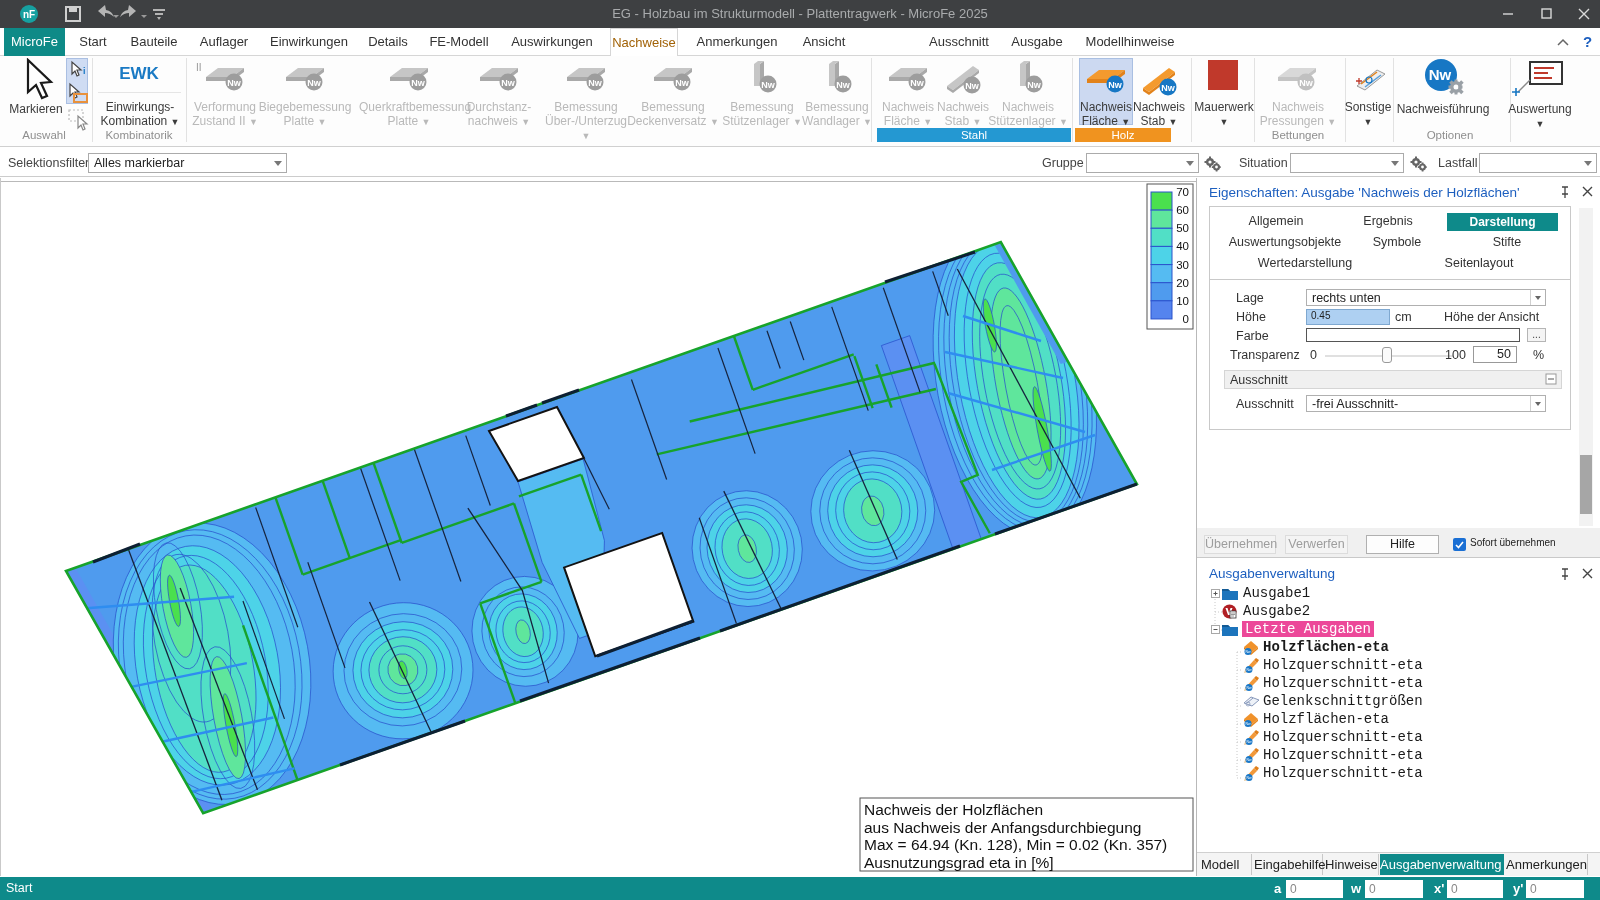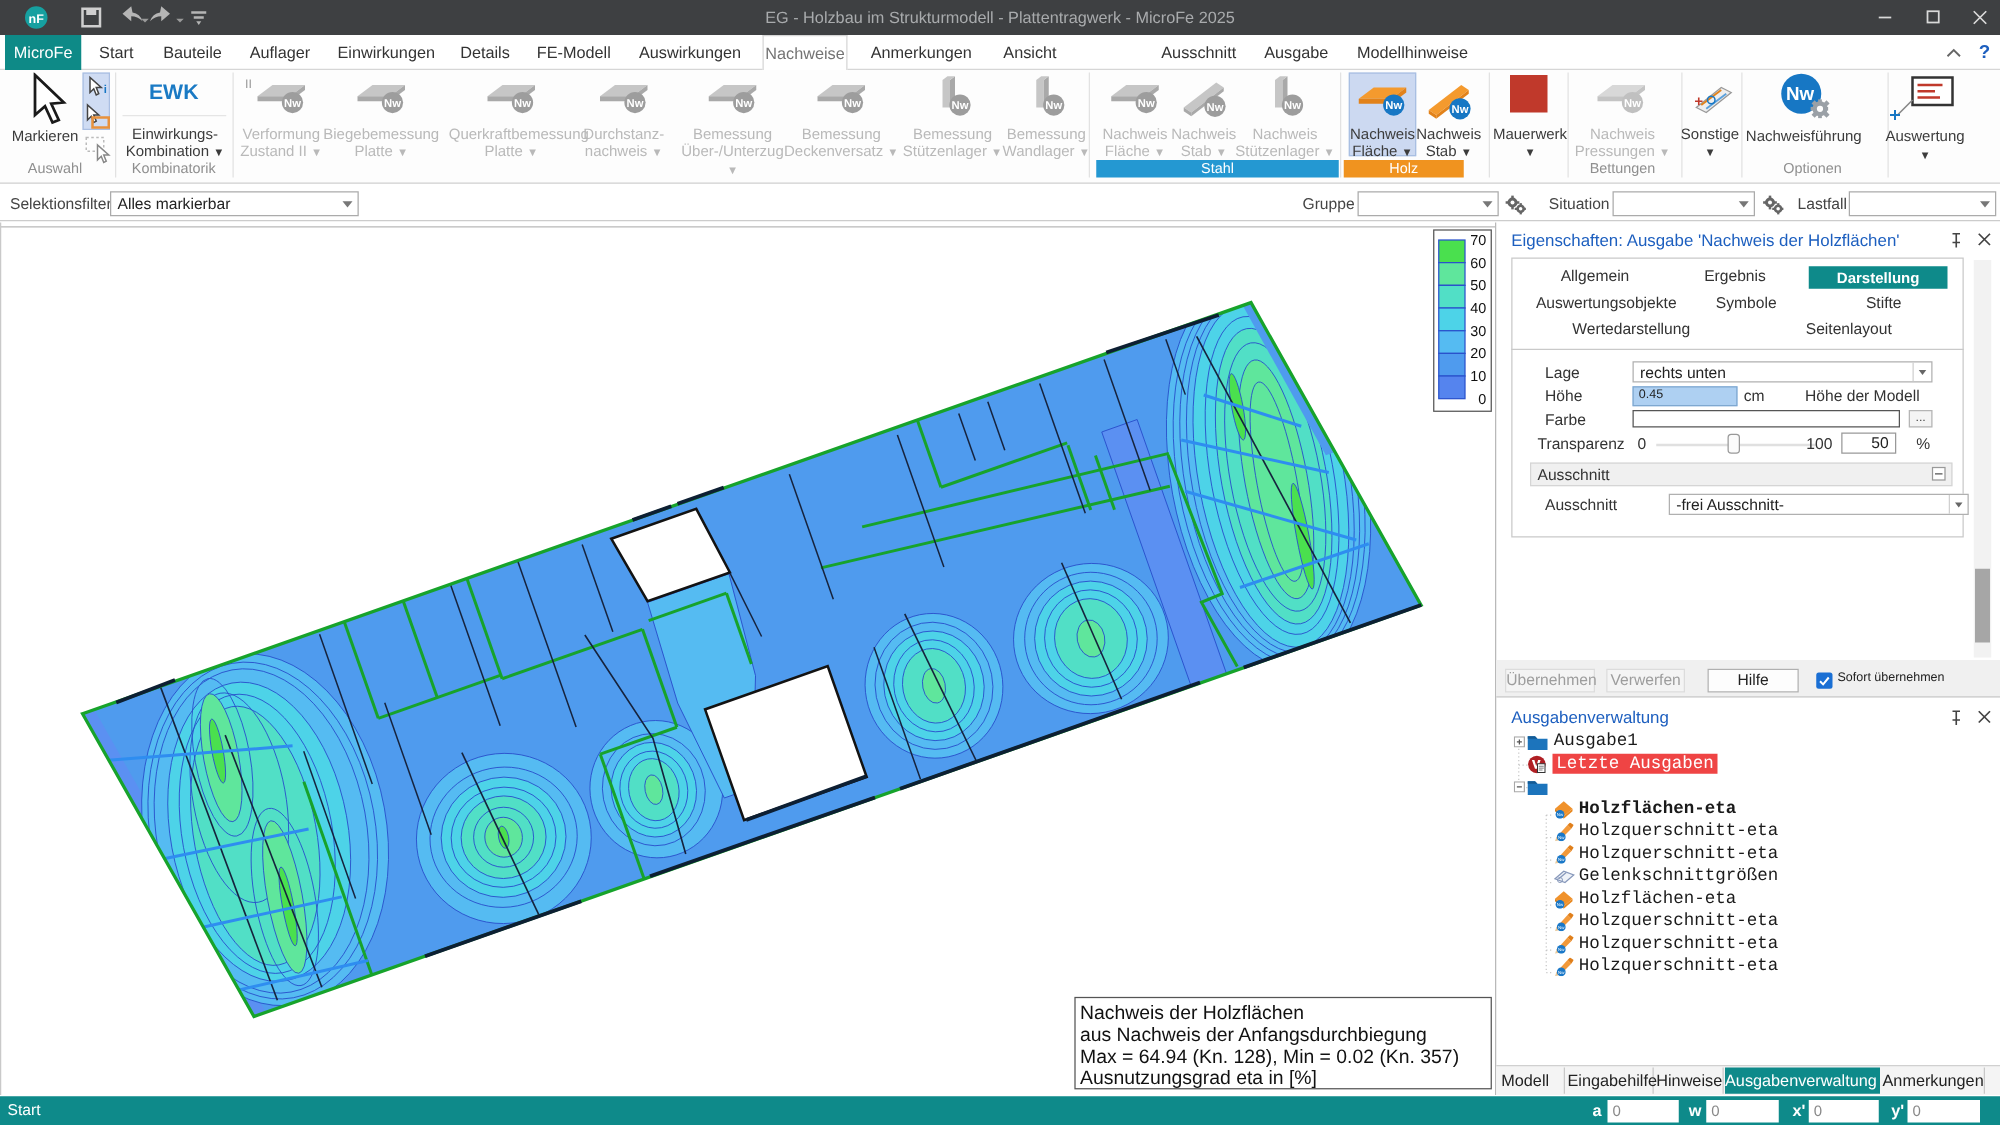--- a/index.html
+++ b/index.html
@@ -59,21 +59,21 @@
 <div class="abs" id="titletext">EG - Holzbau im Strukturmodell - Plattentragwerk - MicroFe 2025</div>
 <div class="abs" id="menubar">
  <div class="mtab" style="left:4px;width:61px;background:#0e8a87;color:#fff;">MicroFe</div>
  <div class="mtab" style="left:70px;width:46px;">Start</div>
  <div class="mtab" style="left:126px;width:56px;">Bauteile</div>
  <div class="mtab" style="left:194px;width:60px;">Auflager</div>
  <div class="mtab" style="left:264px;width:90px;">Einwirkungen</div>
  <div class="mtab" style="left:362px;width:52px;">Details</div>
  <div class="mtab" style="left:424px;width:70px;">FE-Modell</div>
  <div class="mtab" style="left:506px;width:92px;">Auswirkungen</div>
- <div class="mtab" style="left:610px;width:68px;background:#fff;border:1px solid #d6d6d6;border-bottom:none;color:#737373;height:29px;">Nachweise</div>
+ <div class="mtab" style="left:610px;width:68px;background:#fff;border:1px solid #d6d6d6;border-bottom:none;color:#a16207;height:29px;">Nachweise</div>
  <div class="mtab" style="left:690px;width:94px;">Anmerkungen</div>
  <div class="mtab" style="left:796px;width:56px;">Ansicht</div>
  <div class="mtab" style="left:862px;width:50px;margin-top:23px;">Layout</div>
  <div class="mtab" style="left:922px;width:74px;">Ausschnitt</div>
  <div class="mtab" style="left:1006px;width:62px;">Ausgabe</div>
  <div class="mtab" style="left:1078px;width:104px;">Modellhinweise</div>
  <svg width="40" height="28" style="position:absolute;left:1550px;top:0">
       <path d="M 8,17 l 5,-5 5,5" stroke="#666" stroke-width="1.5" fill="none"></path>
     </svg>
  <div class="mtab" style="left:1575px;width:25px;color:#1d5fbf;font-weight:bold;font-size:15px;">?</div>
@@ -487,38 +487,38 @@
  <div class="ptab" style="left:56px;top:78px;width:104px;">Wertedarstellung</div>
  <div class="ptab" style="left:242px;top:78px;width:80px;">Seitenlayout</div>
  <div class="plbl" style="left:39px;top:113px;">Lage</div>
  <div class="pcombo" style="left:109px;top:111px;width:240px;">
       <span>rechts unten</span>
       <div class="arr2"></div>
     </div>
  <div class="plbl" style="left:39px;top:132px;">Höhe</div>
  <div style="position:absolute;left:109px;top:131px;width:84px;height:16px;background:#aed0f2;border:1px solid #7fa8d0;font-size:10px;color:#222;padding-left:4px;">0.45</div>
  <div class="plbl" style="left:198px;top:132px;">cm</div>
- <div class="plbl" style="left:247px;top:132px;">Höhe der Modell</div>
+ <div class="plbl" style="left:247px;top:132px;">Höhe der Ansicht</div>
  <div class="plbl" style="left:39px;top:151px;">Farbe</div>
  <div style="position:absolute;left:109px;top:150px;width:214px;height:14px;background:#fff;border:1.5px solid #555;"></div>
  <div style="position:absolute;left:330px;top:150px;width:19px;height:14px;background:#f4f4f4;border:1px solid #b5b5b5;font-size:10px;color:#444;text-align:center;line-height:12px;">...</div>
  <div class="plbl" style="left:33px;top:170px;">Transparenz</div>
  <div class="plbl" style="left:113px;top:170px;">0</div>
  <div style="position:absolute;left:128px;top:177px;width:128px;height:2px;background:#e0e0e0;"></div>
  <div style="position:absolute;left:185px;top:169px;width:10px;height:16px;background:#fbfbfb;border:1px solid #999;border-radius:3px;"></div>
  <div class="plbl" style="left:248px;top:170px;">100</div>
  <div style="position:absolute;left:276px;top:168px;width:44px;height:17px;background:#fff;border:1px solid #999;font-size:12.5px;color:#222;text-align:right;padding-right:5px;">50</div>
  <div class="plbl" style="left:336px;top:170px;">%</div>
  <div style="position:absolute;left:27px;top:192px;width:338px;height:19px;background:#f0f0f0;border:1px solid #d5d5d5;font-size:12.5px;color:#333;padding:2px 0 0 5px;">Ausschnitt</div>
  <svg width="14" height="14" style="position:absolute;left:348px;top:195px">
       <rect x="1" y="1" width="10" height="10" fill="#fff" stroke="#999"></rect>
       <path d="M 3,6 h 6" stroke="#555"></path>
     </svg>
  <div class="plbl" style="left:39px;top:219px;">Ausschnitt</div>
- <div class="pcombo" style="left:109px;top:217px;width:240px;margin-left:29px;">
+ <div class="pcombo" style="left:109px;top:217px;width:240px;">
       <span>-frei Ausschnitt-</span>
       <div class="arr2"></div>
     </div>
  <div style="position:absolute;left:382px;top:30px;width:14px;height:318px;background:#f2f2f2;"></div>
  <div style="position:absolute;left:383px;top:277px;width:12px;height:59px;background:#a6a6a6;"></div>
  <div style="position:absolute;left:0px;top:350px;width:404px;height:30px;background:#f0f0f0;border-bottom:1px solid #c9c9c9;"></div>
  <div class="pbtn dis2" style="left:7px;top:357px;width:72px;">Übernehmen</div>
  <div class="pbtn dis2" style="left:88px;top:357px;width:63px;">Verwerfen</div>
  <div class="pbtn" style="left:169px;top:357px;width:73px;">Hilfe</div>
  <div style="position:absolute;left:256px;top:360px;width:13px;height:13px;background:#1a6fd4;border-radius:2px;"></div>
@@ -554,21 +554,21 @@
       </svg>
 <div class="trow" style="left:46px;top:425px;">Ausgabe2</div>
 <svg width="9" height="9" style="position:absolute;left:14px;top:447px">
         <rect x="0.5" y="0.5" width="8" height="8" fill="#fff" stroke="#a8a8a8"></rect>
         <path d="M 2.5,4.5 h 4" stroke="#555" stroke-width="1"></path>
       </svg>
 <svg width="17" height="13" style="position:absolute;left:25px;top:445px">
         <path d="M 0,2 h 6 l 2,2 h 8 v 9 h -16 z" fill="#1c74bc"></path>
         <path d="M 0,2 h 6 l 2,2 h -8 z" fill="#135a94"></path>
       </svg>
-<div class="trow" style="left:45px;top:425px;background:#ef4444;color:#fff;padding:0 3px;">Letzte Ausgaben</div>
+<div class="trow" style="left:45px;top:443px;background:#ec4899;color:#fff;padding:0 3px;">Letzte Ausgaben</div>
 <svg width="16" height="15" style="position:absolute;left:46px;top:462px">
         <path d="M 1,7 L 8,1 L 15,7 L 8,13 Z" fill="#f0922b"></path>
         <path d="M 1,7 L 8,13 L 8,15 L 1,9 Z" fill="#d87c15"></path>
         <path d="M 15,7 L 8,13 L 8,15 L 15,9 Z" fill="#e8881f"></path>
         <circle cx="5" cy="11.5" r="3.5" fill="#1a78c8"></circle>
         <text x="5" y="13" font-size="3.5" fill="#fff" text-anchor="middle">Nw</text>
       </svg>
 <div class="trow" style="left:66px;top:461px;font-weight:bold;">Holzflächen-eta</div>
 <svg width="16" height="15" style="position:absolute;left:46px;top:480px">
         <path d="M 2,12 L 11,2 L 14,5 L 5,14 Z" fill="#f2993a"></path>

